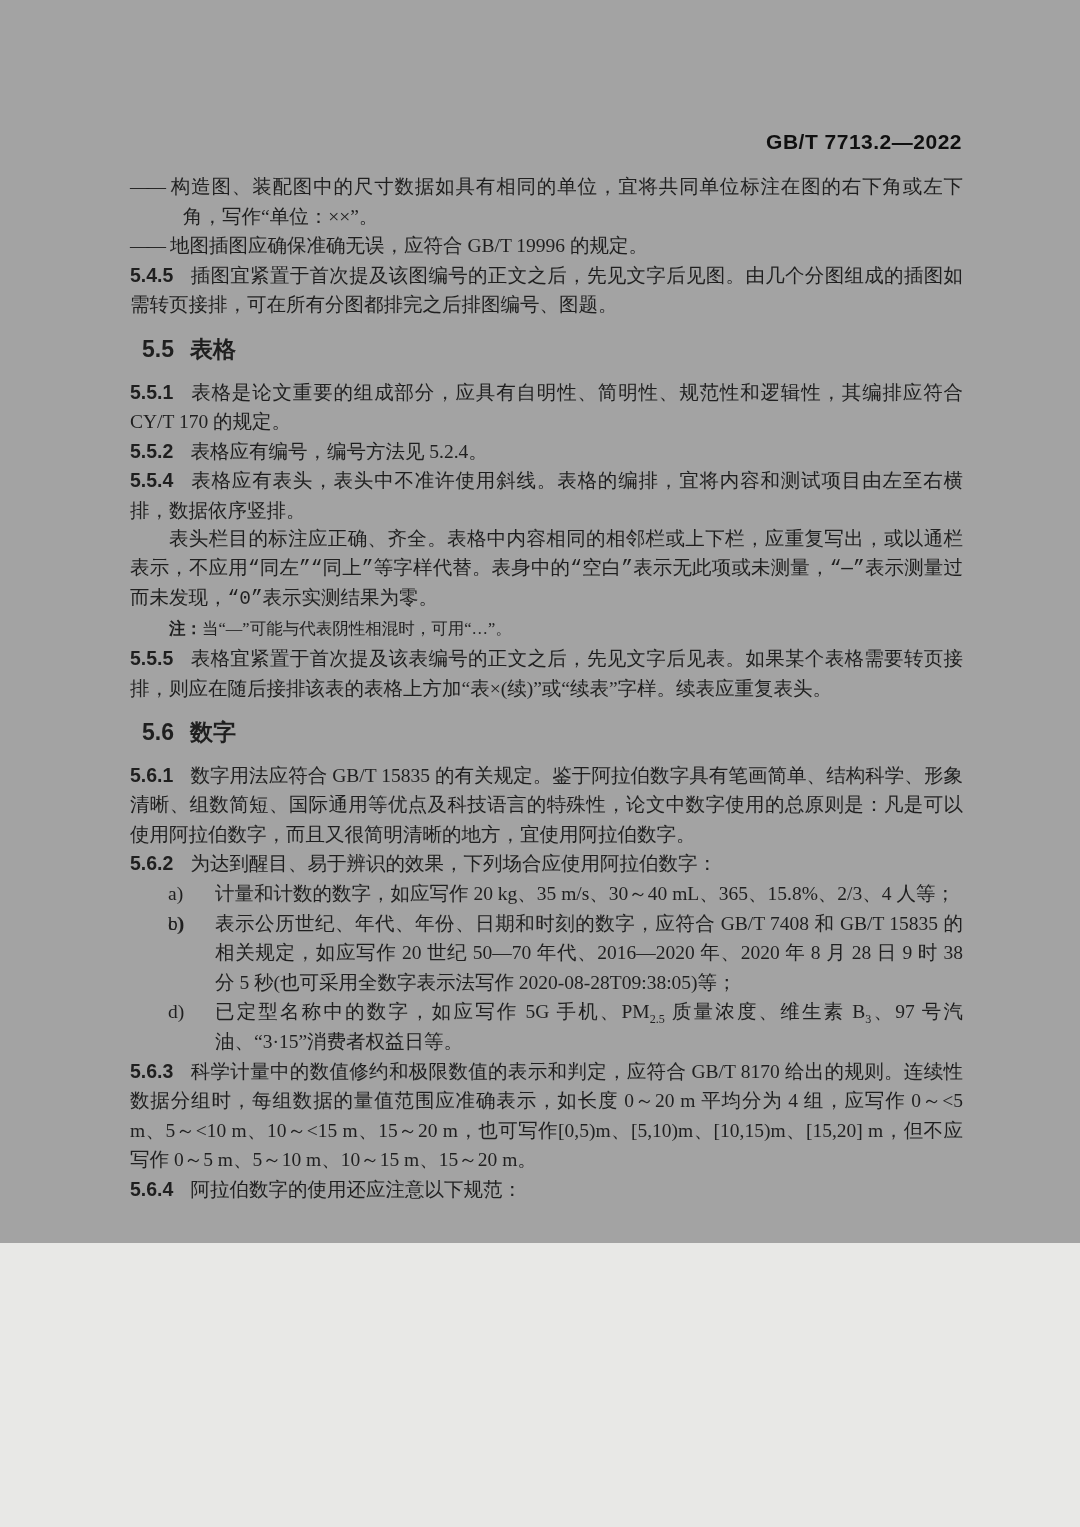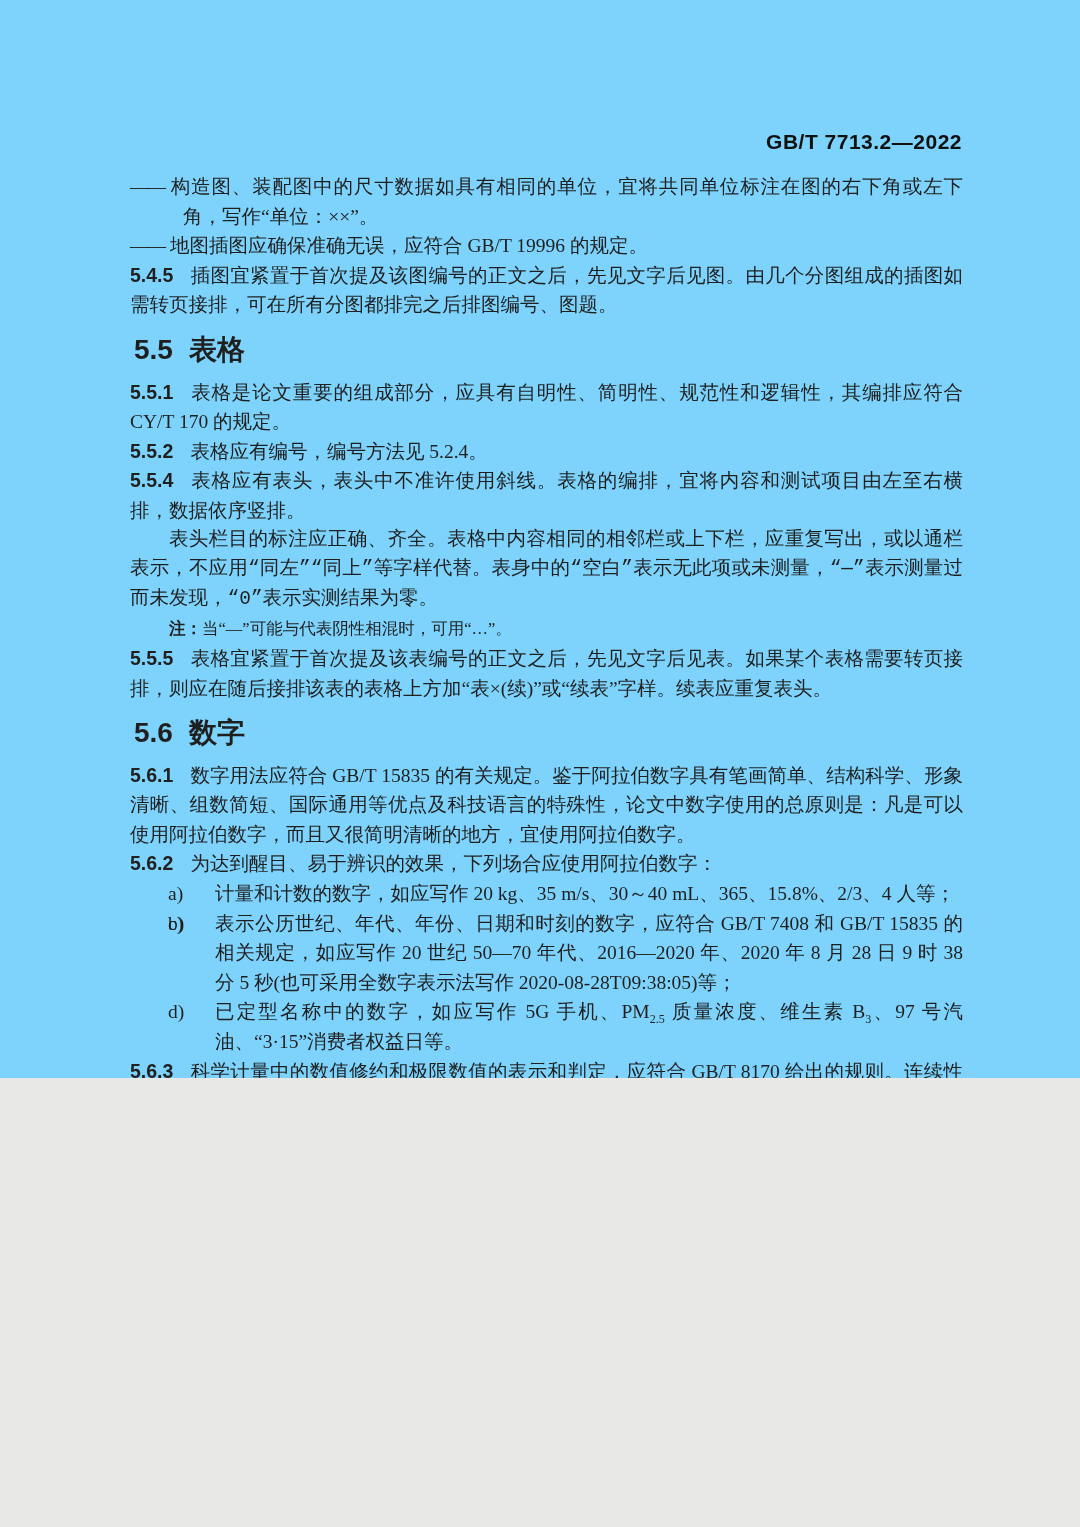--- a/index.html
+++ b/index.html
@@ -1,39 +1,39 @@
 <!DOCTYPE html>
 <html><head>
 <meta charset="utf-8">
 <style>
   html,body { margin:0; padding:0; background:#e8e8e6; }
   .page {
-    position:relative; width:1080px; height:1078px; margin:0 auto;
-    background:#7dd3fc; overflow:hidden;
+    position:relative; width:1080px; height:1243px; margin:0 auto;
+    background:#a3a3a3; overflow:hidden;
     font-family:"Liberation Serif","DejaVu Serif",serif;
     color:#1f1f1f;
     box-shadow:0 0 6px rgba(0,0,0,.15);
   }
   .std-code {
     position:absolute; top:130px; right:118px;
     font-family:"Liberation Sans","DejaVu Sans",sans-serif;
     font-weight:700; font-size:21px; letter-spacing:.5px; color:#101010;
   }
   .doc-body {
     position:absolute; left:130px; top:172px; width:833px;
     font-size:19.5px; line-height:29.6px; text-align:justify;
   }
   .p { margin:0; }
   .cnum {
     font-family:"Liberation Sans","DejaVu Sans",sans-serif;
     font-weight:700; margin-right:17px; white-space:nowrap;
   }
   .p.heading {
     font-family:"Liberation Sans","DejaVu Sans",sans-serif;
-    font-weight:700; font-size:28px; margin:15px 4px 13px;
+    font-weight:700; font-size:23px; margin:15px 12px 13px;
   }
   .p.heading .cnum { margin-right:0; }
   .htitle { margin-left:16px; }
   .p.dash { padding-left:53px; text-indent:-53px; }
   .dashmark { letter-spacing:-3px; margin-right:7px; }
   .p.indent { text-indent:39px;font-family:Liberation Mono, monospace; }
   .p.note { padding-left:39px; font-size:16.5px; }
   .nlabel {
     font-family:"Liberation Sans","DejaVu Sans",sans-serif;
     font-weight:700;

